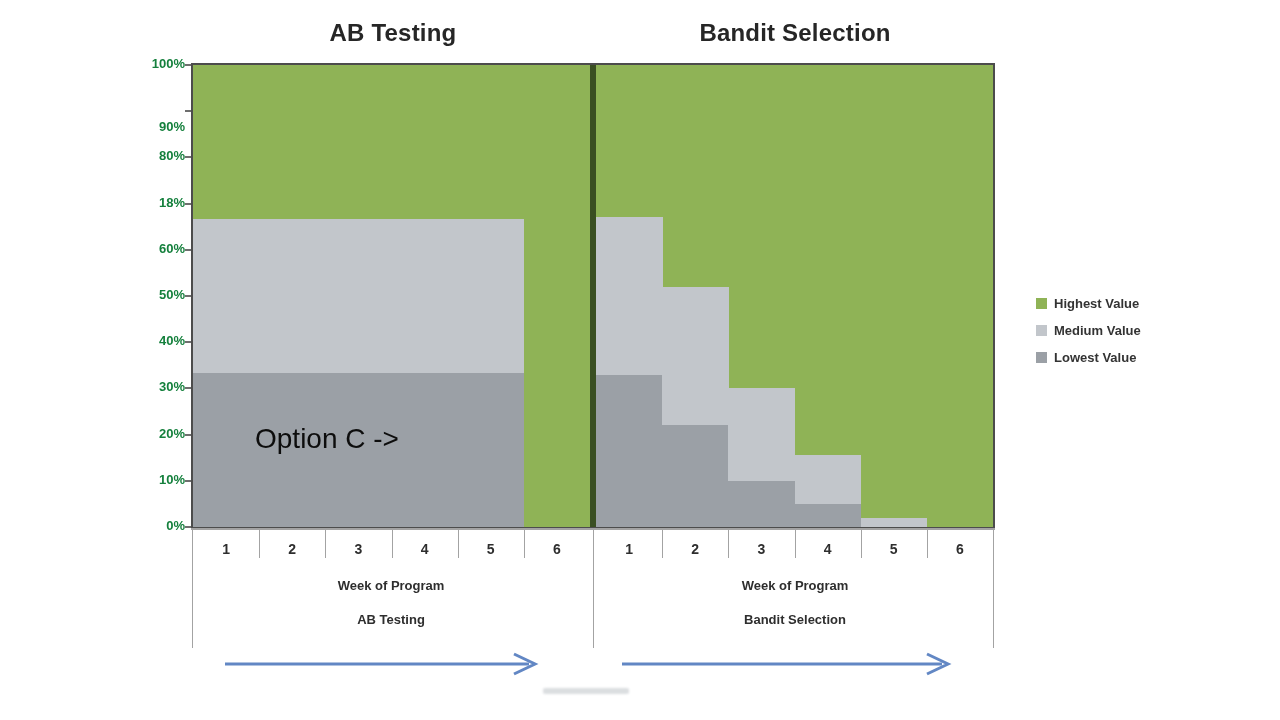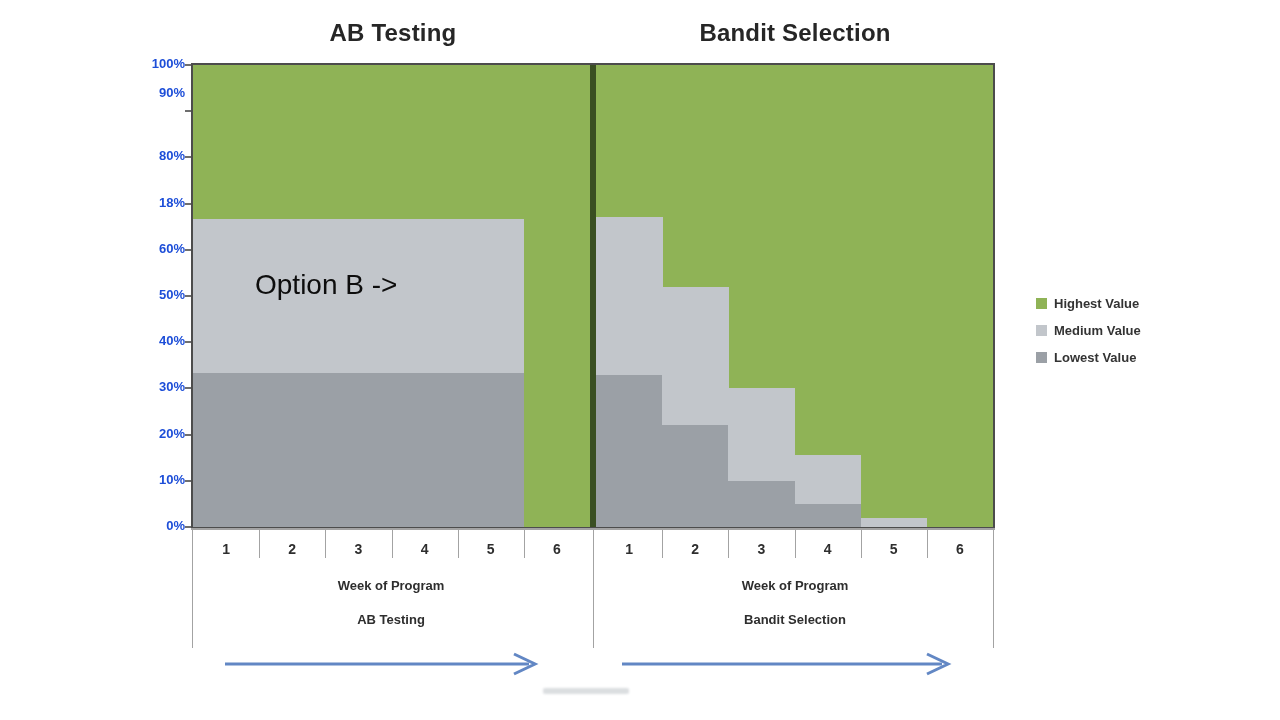--- a/index.html
+++ b/index.html
@@ -5,21 +5,21 @@
   html,body{margin:0;padding:0;background:#fff;}
   #canvas{position:relative;width:1280px;height:720px;background:#ffffff;overflow:hidden;
           font-family:"Liberation Sans", sans-serif;}
   .panel-title{position:absolute;top:19px;width:400px;text-align:center;font-size:24px;
                font-weight:600;color:#262626;letter-spacing:.2px;}
   .frame{position:absolute;left:191px;top:63px;width:800px;height:462px;border:2px solid #4c4c4c;}
   .panel{position:absolute;top:0;height:462px;overflow:hidden;}
   .seg{position:absolute;bottom:0;}
   .separator{position:absolute;top:0;height:462px;}
   .opt-label{position:absolute;font-size:28px;font-weight:500;color:#0d0d0d;white-space:nowrap;}
-  .ytick-label{position:absolute;width:62px;text-align:right;font-size:13px;font-weight:600;color:#1d4ed8;}
+  .ytick-label{position:absolute;width:62px;text-align:right;font-size:13px;font-weight:600;color:#15803d;}
   .ytick-mark{position:absolute;height:2px;background:#6e6e6e;}
   .axis-hline{position:absolute;height:2px;background:#a3a3a3;}
   .xtick{position:absolute;width:1px;background:#a3a3a3;}
   .week-num{position:absolute;width:34px;text-align:center;font-size:14px;font-weight:600;color:#2e2e2e;}
   .axis-caption{position:absolute;width:240px;text-align:center;font-size:13px;font-weight:700;color:#2e2e2e;}
   .legend{position:absolute;left:1036px;top:296px;}
   .legend-item{display:flex;align-items:center;margin-bottom:12px;}
   .legend-swatch{width:11px;height:11px;margin-right:7px;flex:0 0 auto;}
   .legend-label{font-size:13px;font-weight:600;color:#333;white-space:nowrap;}
   .arrow-svg{position:absolute;}
@@ -30,21 +30,21 @@
 <body>
 
 <div id="canvas">
 
   <div class="panel-title" style="left:193px;">AB Testing</div>
   <div class="panel-title" style="left:595px;">Bandit Selection</div>
 
   <div id="y-axis">
       <div class="ytick-label" style="left: 123px; top: 56px;">100%</div>
       <div class="ytick-mark" style="left: 185px; top: 64px; width: 6px;"></div>
-      <div class="ytick-label" style="left: 123px; top: 85px;">90%</div>
+      <div class="ytick-label" style="left: 123px; top: 119px;">90%</div>
       <div class="ytick-mark" style="left: 185px; top: 110.2px; width: 6px;"></div>
       <div class="ytick-label" style="left: 123px; top: 148.4px;">80%</div>
       <div class="ytick-mark" style="left: 185px; top: 156.4px; width: 6px;"></div>
       <div class="ytick-label" style="left: 123px; top: 194.6px;">18%</div>
       <div class="ytick-mark" style="left: 185px; top: 202.6px; width: 6px;"></div>
       <div class="ytick-label" style="left: 123px; top: 240.8px;">60%</div>
       <div class="ytick-mark" style="left: 185px; top: 248.8px; width: 6px;"></div>
       <div class="ytick-label" style="left: 123px; top: 287px;">50%</div>
       <div class="ytick-mark" style="left: 185px; top: 295px; width: 6px;"></div>
       <div class="ytick-label" style="left: 123px; top: 333.2px;">40%</div>
@@ -79,21 +79,21 @@
         <div class="seg" style="left: 66.1667px; width: 66.7667px; height: 240.24px; background: rgb(194, 198, 203);"></div>
         <div class="seg" style="left: 66.1667px; width: 66.7667px; height: 101.64px; background: rgb(155, 160, 166);"></div>
         <div class="seg" style="left: 132.333px; width: 66.7667px; height: 138.6px; background: rgb(194, 198, 203);"></div>
         <div class="seg" style="left: 132.333px; width: 66.7667px; height: 46.2px; background: rgb(155, 160, 166);"></div>
         <div class="seg" style="left: 198.5px; width: 66.7667px; height: 71.61px; background: rgb(194, 198, 203);"></div>
         <div class="seg" style="left: 198.5px; width: 66.7667px; height: 23.1px; background: rgb(155, 160, 166);"></div>
         <div class="seg" style="left: 264.667px; width: 66.7667px; height: 9.24px; background: rgb(194, 198, 203);"></div>
       </div>
   </div>
 
-  <div class="opt-label" style="left:255px;top:269px;">Option B -&gt;</div>
+  <div class="opt-label" style="left:255px;top:423px;">Option C -&gt;</div>
 
   <div id="x-axis">
       <div class="axis-hline" style="left: 191px; top: 528px; width: 804px;"></div>
       <div class="week-num" style="left: 209.083px; top: 541px;">1</div>
       <div class="week-num" style="left: 275.25px; top: 541px;">2</div>
       <div class="xtick" style="left: 259.167px; top: 530px; height: 28px;"></div>
       <div class="week-num" style="left: 341.417px; top: 541px;">3</div>
       <div class="xtick" style="left: 325.333px; top: 530px; height: 28px;"></div>
       <div class="week-num" style="left: 407.583px; top: 541px;">4</div>
       <div class="xtick" style="left: 391.5px; top: 530px; height: 28px;"></div>

